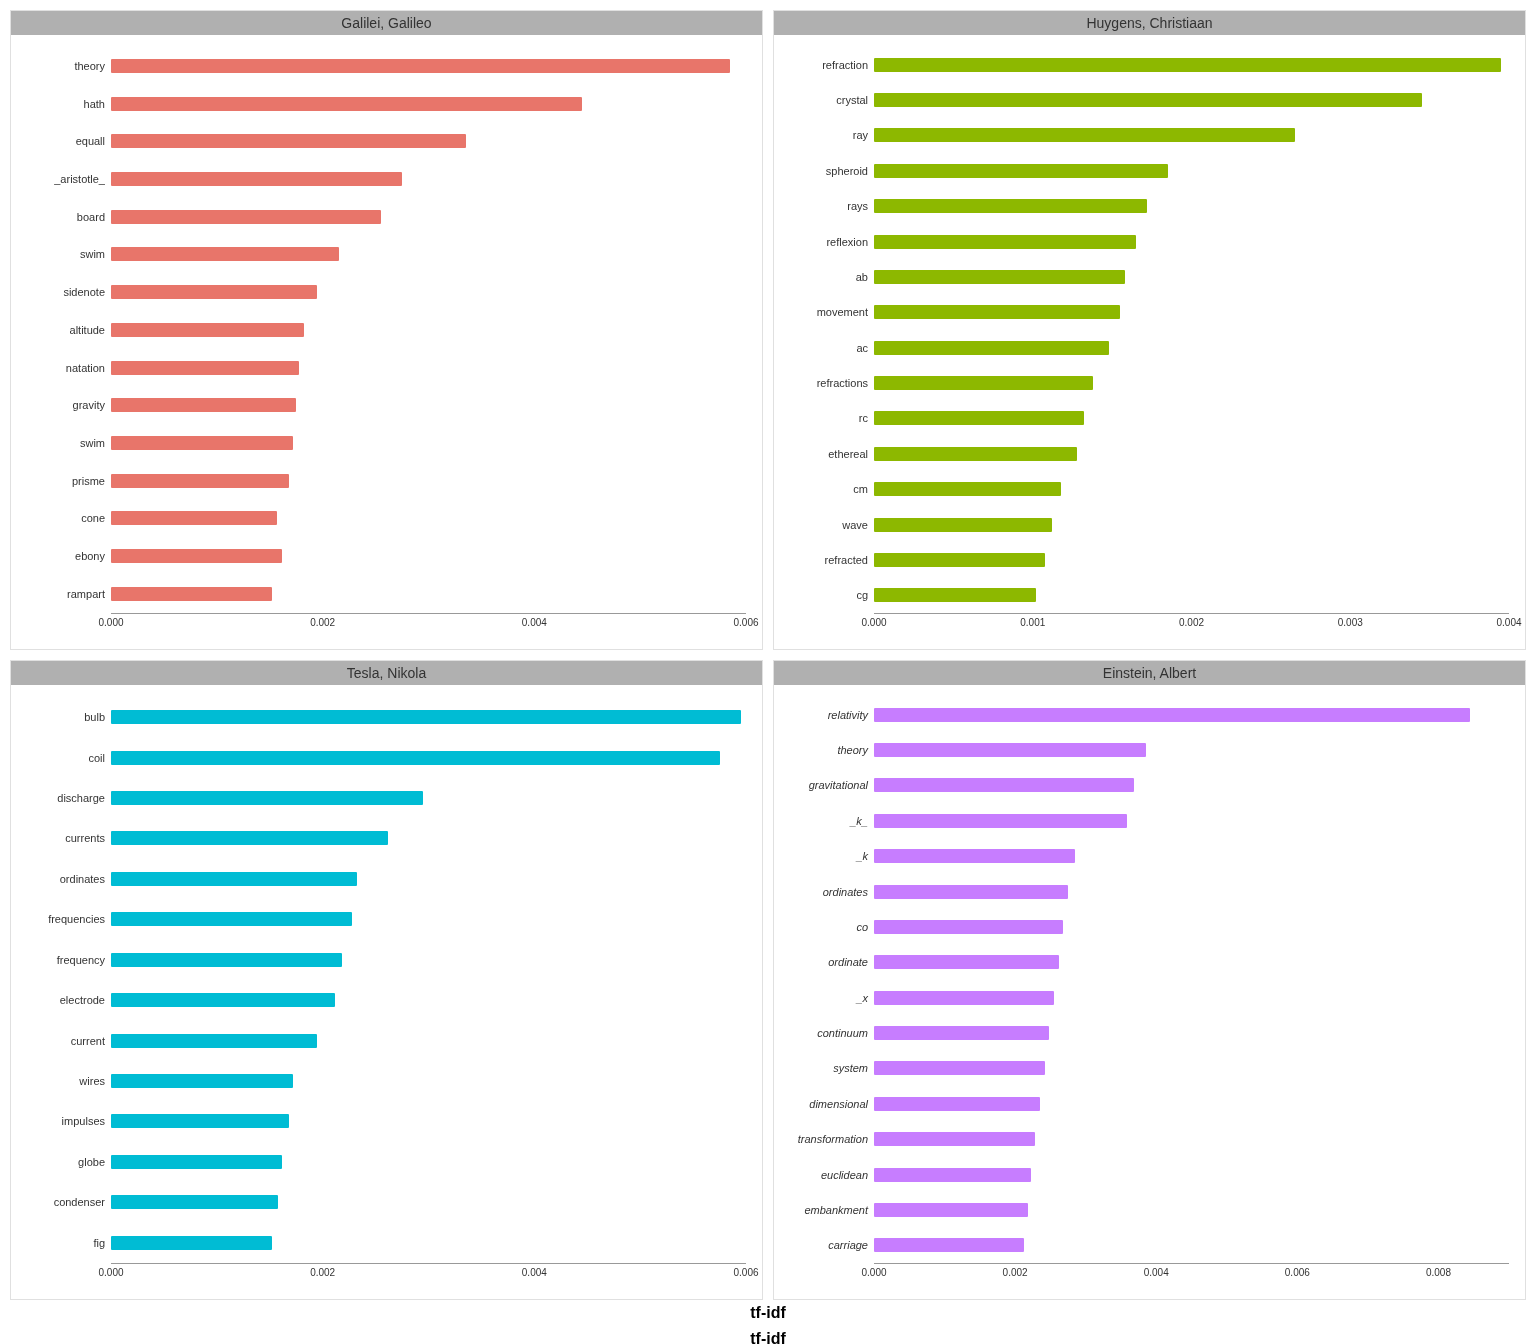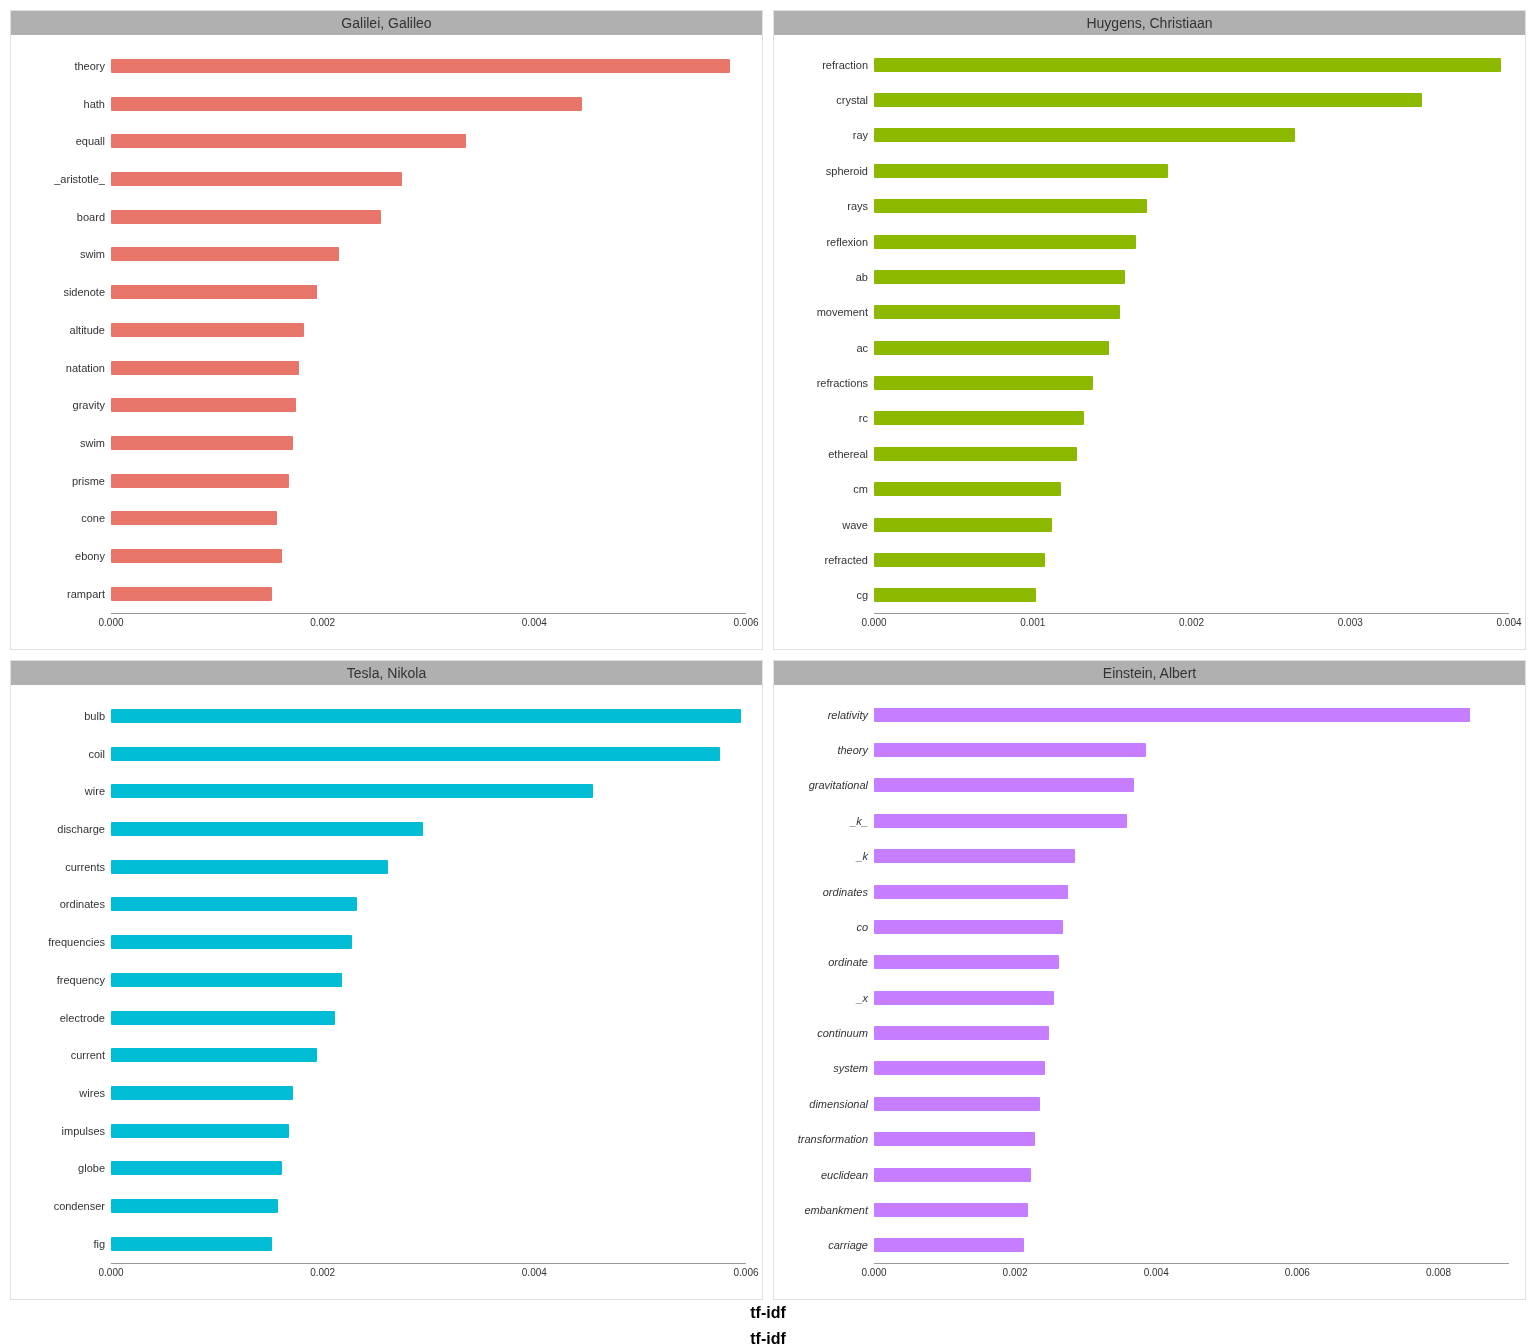--- a/index.html
+++ b/index.html
@@ -246,24 +246,20 @@
       <div class="chart-title">Tesla, Nikola</div>
       <div class="chart-content" style="position: relative;">
         <div class="bar-area" style="position: relative;">
           <div class="bar-row">
             <div class="bar-label">bulb</div>
             <div class="bar" style="background-color: rgb(0, 188, 212); width: 99.1667%;"></div>
           </div>
           <div class="bar-row">
             <div class="bar-label">coil</div>
             <div class="bar" style="background-color: rgb(0, 188, 212); width: 95.8333%;"></div>
-          </div>
-          <div class="bar-row">
-            <div class="bar-label">wire</div>
-            <div class="bar" style="background-color: rgb(0, 188, 212); width: 75.8333%;"></div>
           </div>
           <div class="bar-row">
             <div class="bar-label">discharge</div>
             <div class="bar" style="background-color: rgb(0, 188, 212); width: 49.1667%;"></div>
           </div>
           <div class="bar-row">
             <div class="bar-label">currents</div>
             <div class="bar" style="background-color: rgb(0, 188, 212); width: 43.6667%;"></div>
           </div>
           <div class="bar-row">

